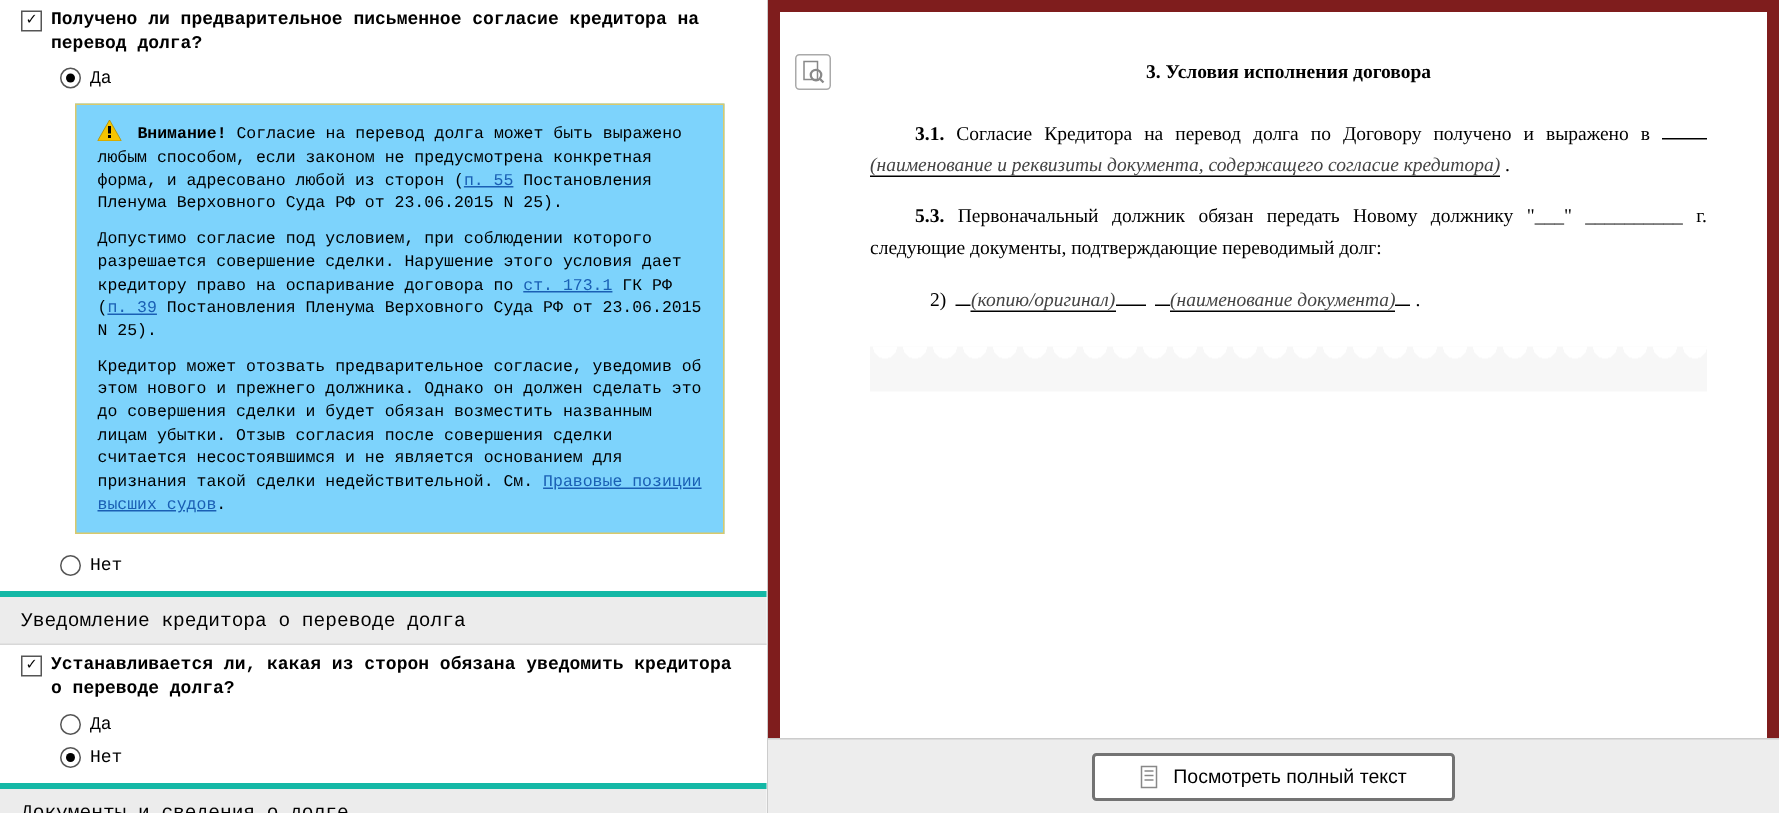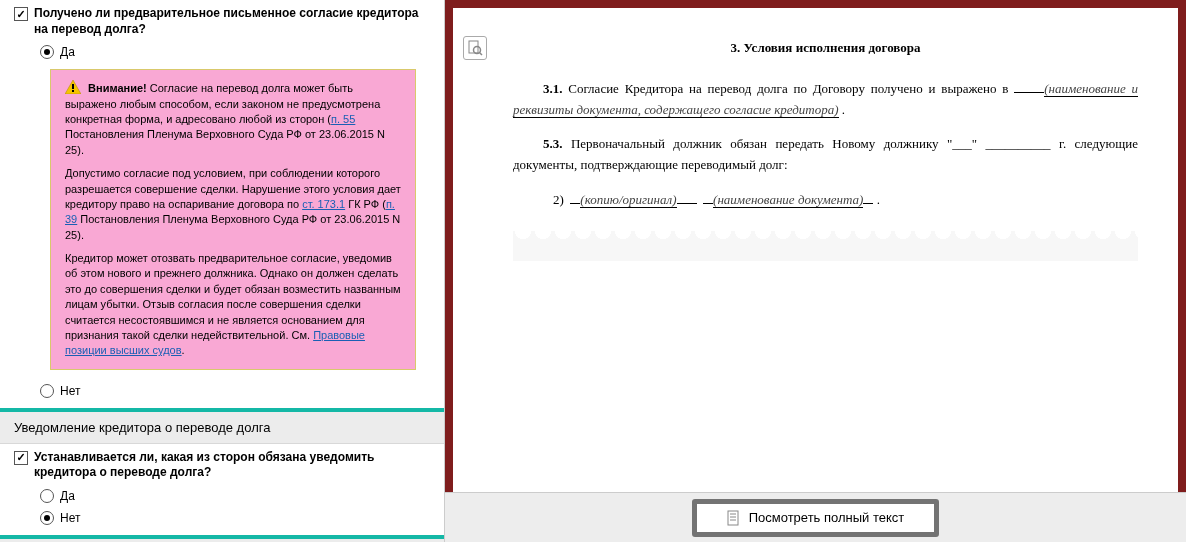--- a/index.html
+++ b/index.html
@@ -7,25 +7,26 @@
     font-family: Arial, Helvetica, sans-serif;
     font-size: 12px;
     color: #000;
     background: #fff;
     width: 1186px;
     height: 542px;
     overflow: hidden;
     display: flex;
   }
   .left-pane {
-    width: 445px;
+    width: 512px;
     height: 100%;
     overflow-y: auto;
     border-right: 1px solid #ccc;
     background: #fff;
+    font-family: Liberation Mono, monospace;
   }
   .right-pane {
     flex: 1;
     height: 100%;
     background: #7f1d1d;
     display: flex;
     flex-direction: column;
     position: relative;
   }
   .doc-area {
@@ -81,21 +82,21 @@
   .right-footer {
     height: 50px;
     background: #ededed;
     border-top: 1px solid #ccc;
     display: flex;
     align-items: center;
     justify-content: center;
   }
   .full-text-btn {
     background: #fff;
-    border: 5px solid #737373;
+    border: 2px solid #737373;
     border-radius: 3px;
     padding: 6px 30px;
     font-size: 13px;
     cursor: pointer;
     display: flex;
     align-items: center;
     gap: 8px;
   }
 
   
@@ -119,21 +120,21 @@
   .radio-row { display: flex; align-items: center; gap: 6px; margin-left: 26px; padding: 4px 0; }
   .radio {
     width: 14px; height: 14px; border: 1.5px solid #555; border-radius: 50%;
     display: flex; align-items: center; justify-content: center; flex-shrink: 0;
   }
   .radio.selected::after { content: ""; width: 6px; height: 6px; background: #000; border-radius: 50%; }
   .radio-label { font-size: 12px; text-align: right; }
 
   .warning-box {
     margin: 6px 14px 10px 36px;
-    background: #f9a8d4;
+    background: #7dd3fc;
     border: 1px solid #d9c96b;
     padding: 10px 14px;
     font-size: 11px;
     line-height: 1.4;
     position: relative;
   }
   .warning-box p { margin-bottom: 8px; }
   .warning-box p:last-child { margin-bottom: 0; }
   .warn-icon {
     display: inline-block;

